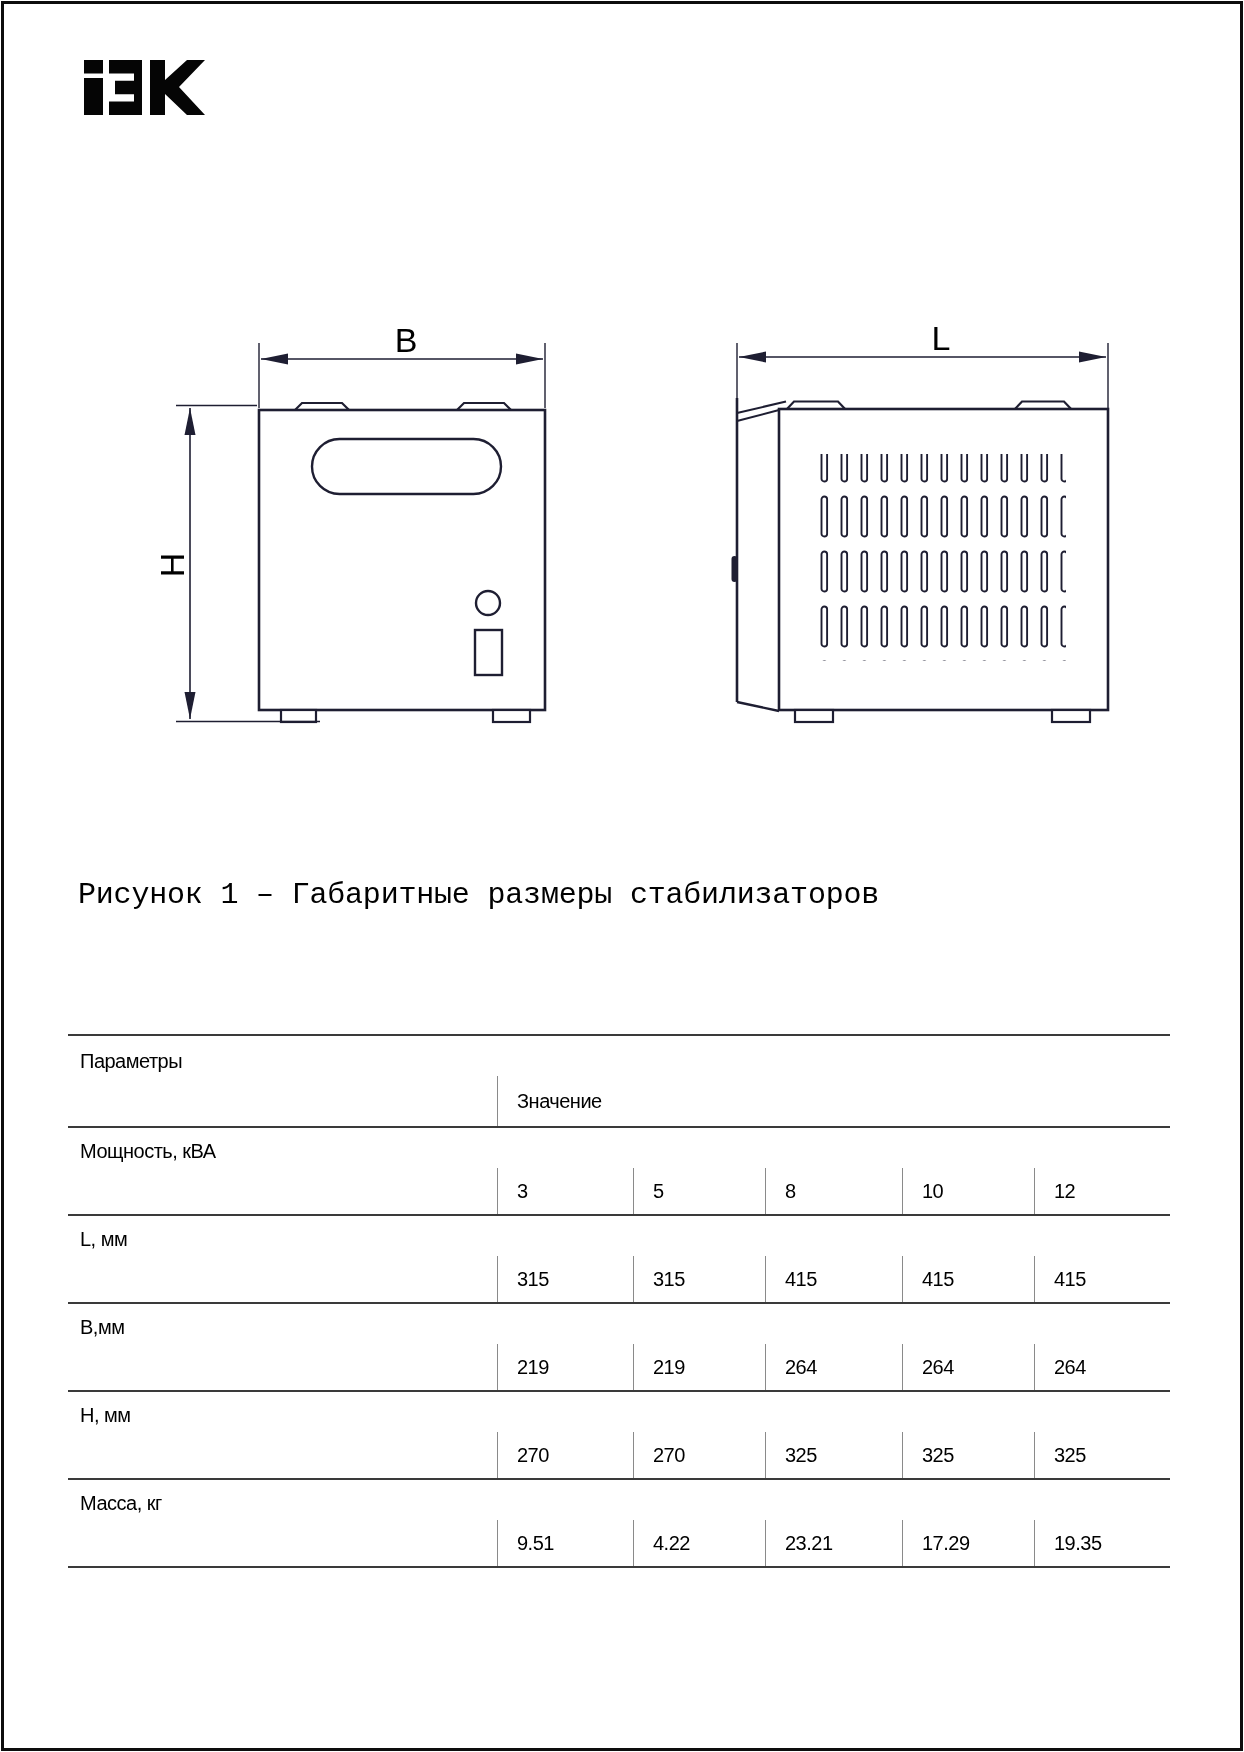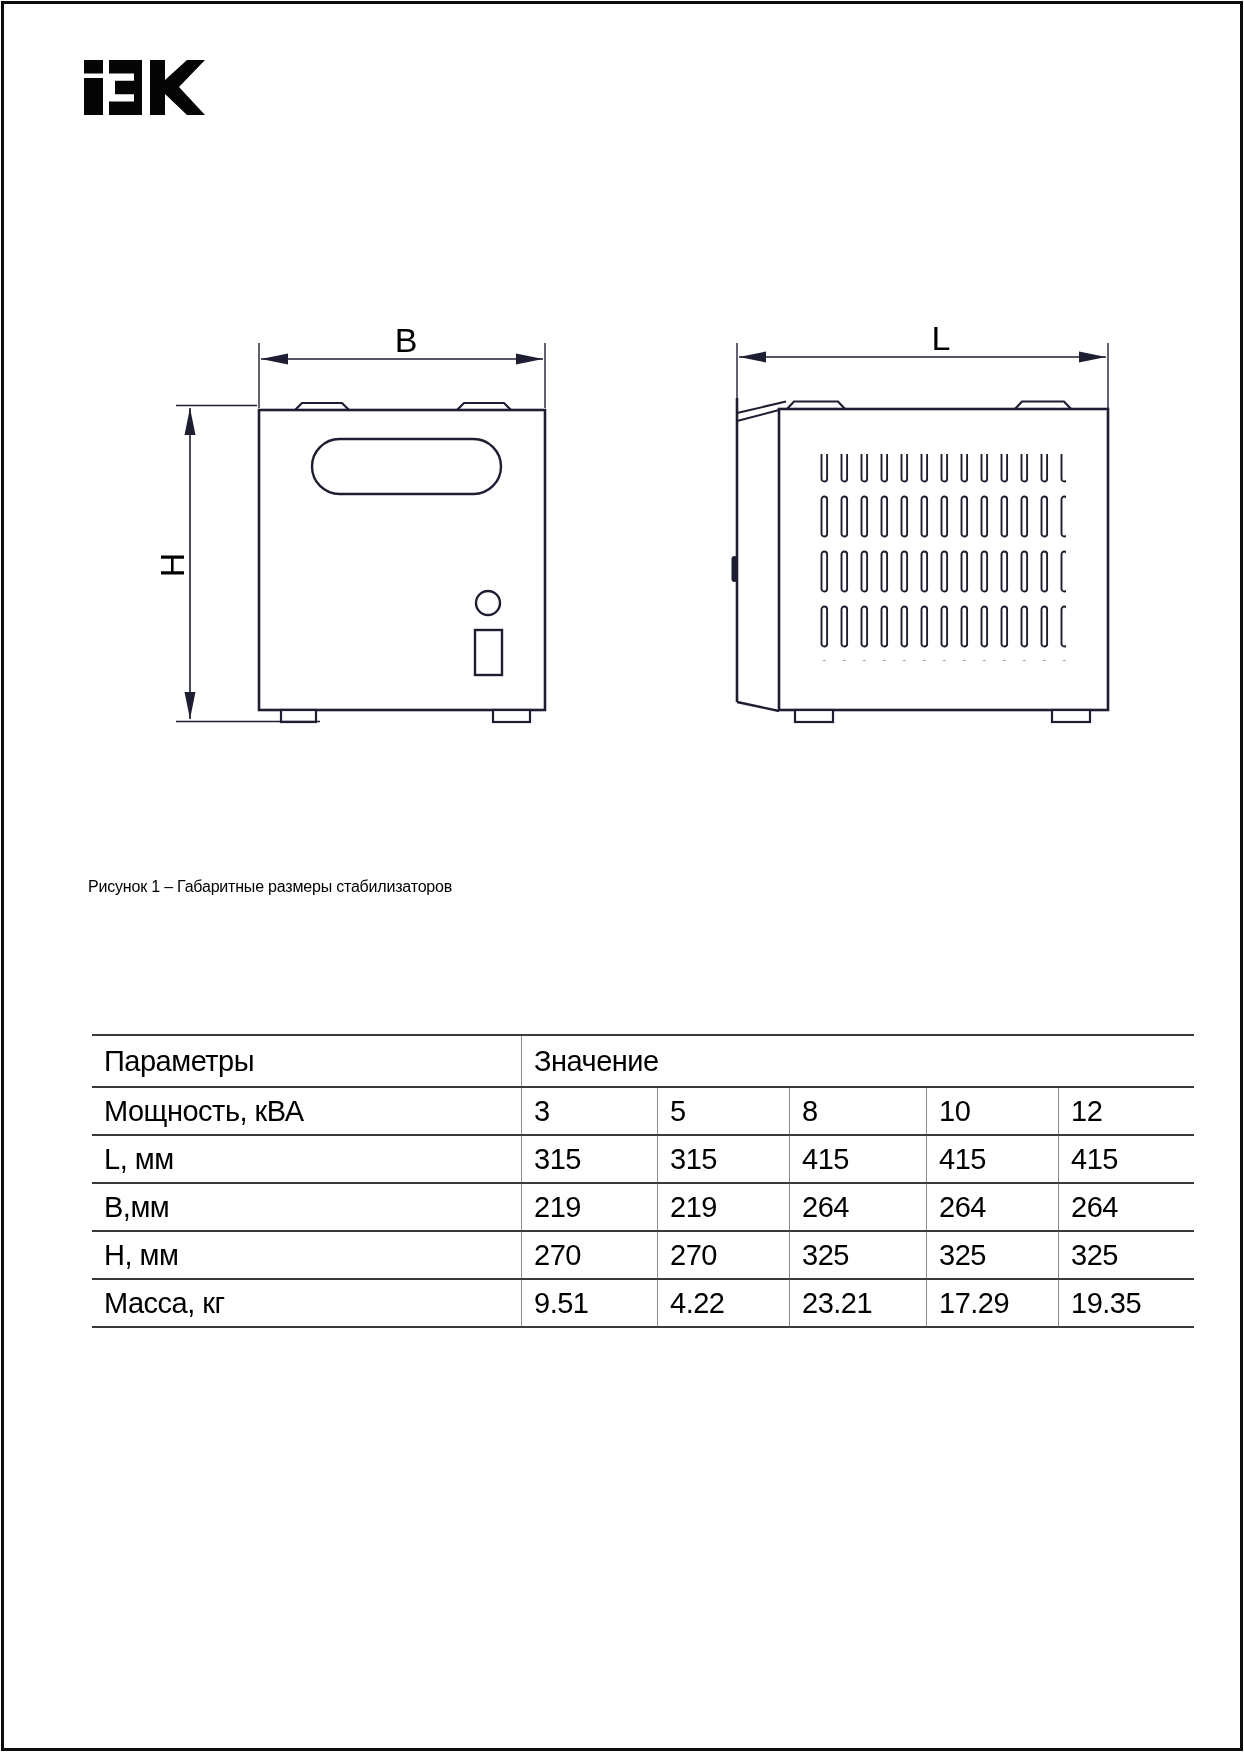--- a/index.html
+++ b/index.html
@@ -7,39 +7,39 @@
     position:relative; width:1244px; height:1752px;
     background:#ffffff; overflow:hidden;
     font-family:"Liberation Sans", sans-serif; color:#000;
   }
   .page-border {
     position:absolute; inset:1px; border:3px solid #0d0d0d; pointer-events:none;
   }
   .logo { position:absolute; left:84px; top:60px; }
   .drawings { position:absolute; left:0; top:0; }
   .caption {
-    position:absolute; left:88px; top:878px;
-    font-size:16px; letter-spacing:-0.2px; white-space:nowrap;
+    position:absolute; left:78px; top:878px;
+    font-size:30px; letter-spacing:-0.2px; white-space:nowrap;font-family:Liberation Mono, monospace;
   }
   .dim-table {
-    position:absolute; left:92px; top:1034px; width:1102px;
+    position:absolute; left:68px; top:1034px; width:1102px;
     border-bottom:2px solid #3a3a3a;
-    font-size:29px; letter-spacing:-0.5px;
+    font-size:20px; letter-spacing:-0.5px;
   }
   .t-row {
     display:grid; border-top:2px solid #3a3a3a;
     grid-template-columns:429px 136px 132px 137px 132px 136px;
   }
   .t-row.t-head { grid-template-columns:429px 673px; }
   .t-cell {
     display:flex; align-items:center; height:46px;
     padding-left:12px; overflow:hidden; white-space:nowrap;
   }
   .t-head .t-cell { height:50px; }
-  .t-cell.v { border-left:1px solid #8a8a8a; padding-left:12px; }
+  .t-cell.v { border-left:1px solid #8a8a8a; padding-left:19px;margin-top:40px; }
   svg text { font-family:"Liberation Sans", sans-serif; }
 </style>
 </head>
 <body>
 
 <div class="page">
   <div class="page-border"></div>
 
   <svg class="logo" width="122" height="55" viewBox="0 0 122 55" aria-label="IEK">
     <g fill="#050505">

